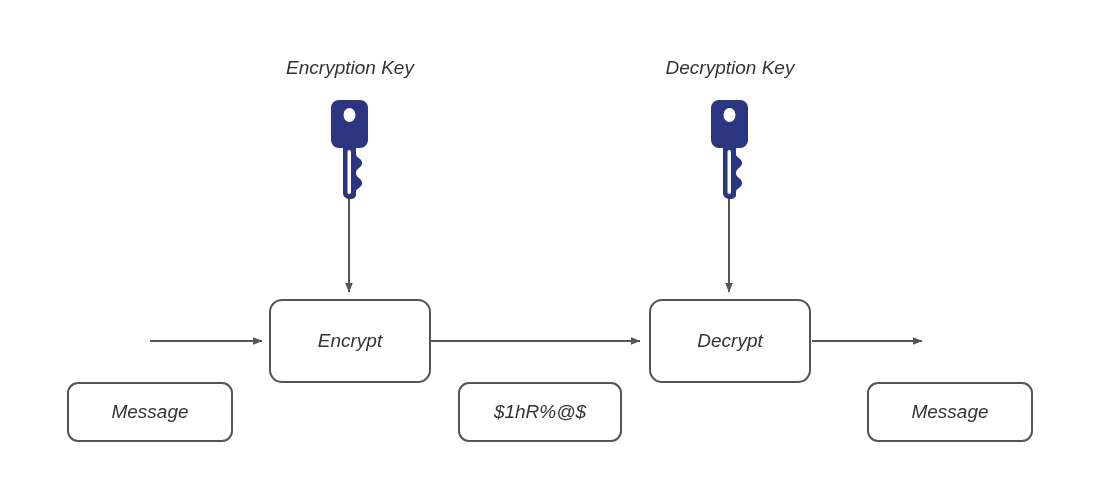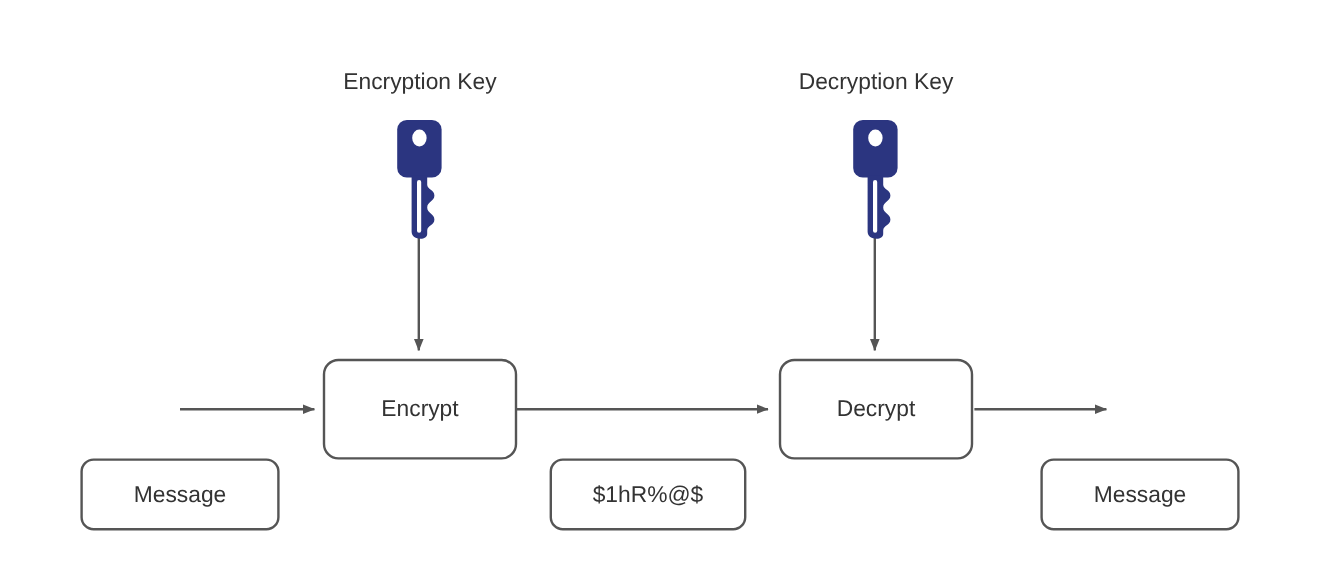--- a/index.html
+++ b/index.html
@@ -9,20 +9,21 @@
   }
   body {
     font-family: "Liberation Sans", sans-serif;
   }
   #canvas {
     position: relative;
     width: 1100px;
     height: 484px;
     background: #ffffff;
     overflow: hidden;
+    font-style: italic;
   }
   .diagram-svg {
     position: absolute;
     top: 0;
     left: 0;
     width: 1100px;
     height: 484px;
   }
   .node-label {
     font-family: "Liberation Sans", sans-serif;

